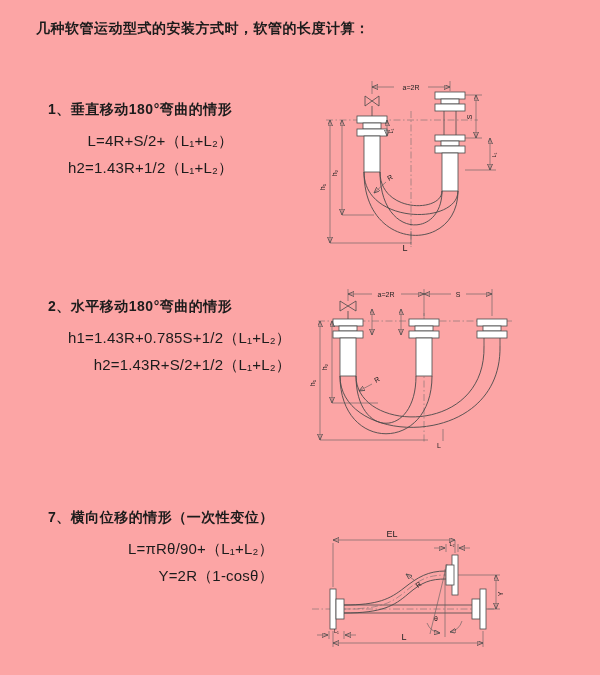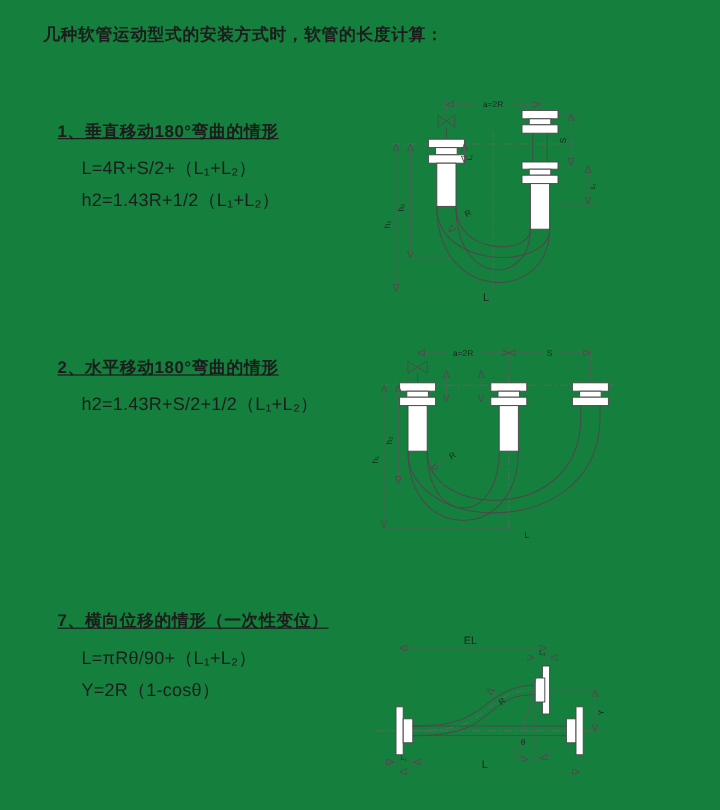--- a/index.html
+++ b/index.html
@@ -1,23 +1,23 @@
 <!DOCTYPE html>
 <html><head>
 <meta charset="utf-8">
 <style>
   html,body{margin:0;padding:0;background:#e8e8e8;}
   .page{
-    position:relative;width:600px;height:675px;background:#15803d;
+    position:relative;width:600px;height:675px;background:#fca5a5;
     font-family:"Liberation Sans","DejaVu Sans",sans-serif;color:#1c1c1c;overflow:hidden;
   }
   .title{position:absolute;left:36px;top:20px;font-size:14px;font-weight:bold;letter-spacing:.5px;}
   .section{position:absolute;left:48px;}
-  .sec-heading{font-size:14px;font-weight:bold;letter-spacing:.5px;text-decoration:underline;}
-  .formulas{margin-top:8px;padding-left:20px;}
+  .sec-heading{font-size:14px;font-weight:bold;letter-spacing:.5px;}
+  .formulas{margin-top:8px;padding-left:20px;text-align:right;}
   .formula{font-size:15px;line-height:27px;letter-spacing:.2px;white-space:nowrap;}
   .diagram{position:absolute;}
   svg line,svg path{stroke:#4a4a4a;fill:none;stroke-width:.8;}
   svg rect{stroke:#4a4a4a;fill:#ffffff;stroke-width:.8;}
   svg polygon{stroke:#4a4a4a;fill:none;stroke-width:.8;}
   svg .dm{stroke:#5a5a5a;stroke-width:.6;}
   svg .cl{stroke:#6a6a6a;stroke-width:.55;stroke-dasharray:7 2.5 1.5 2.5;}
   svg .hs{stroke-width:.9;}
   svg text{fill:#222;font-size:7px;font-family:"Liberation Sans","DejaVu Sans",sans-serif;}
   svg .big{font-size:9px;}
@@ -34,20 +34,21 @@
     <div class="sec-heading">1、垂直移动180°弯曲的情形</div>
     <div class="formulas">
       <div class="formula">L=4R+S/2+（L₁+L₂）</div>
       <div class="formula">h2=1.43R+1/2（L₁+L₂）</div>
     </div>
   </div>
 
   <div class="section" style="top:298px;">
     <div class="sec-heading">2、水平移动180°弯曲的情形</div>
     <div class="formulas">
+      <div class="formula">h1=1.43R+0.785S+1/2（L₁+L₂）</div>
       <div class="formula">h2=1.43R+S/2+1/2（L₁+L₂）</div>
     </div>
   </div>
 
   <div class="section" style="top:509px;">
     <div class="sec-heading">7、横向位移的情形（一次性变位）</div>
     <div class="formulas">
       <div class="formula">L=πRθ/90+（L₁+L₂）</div>
       <div class="formula">Y=2R（1-cosθ）</div>
     </div>

